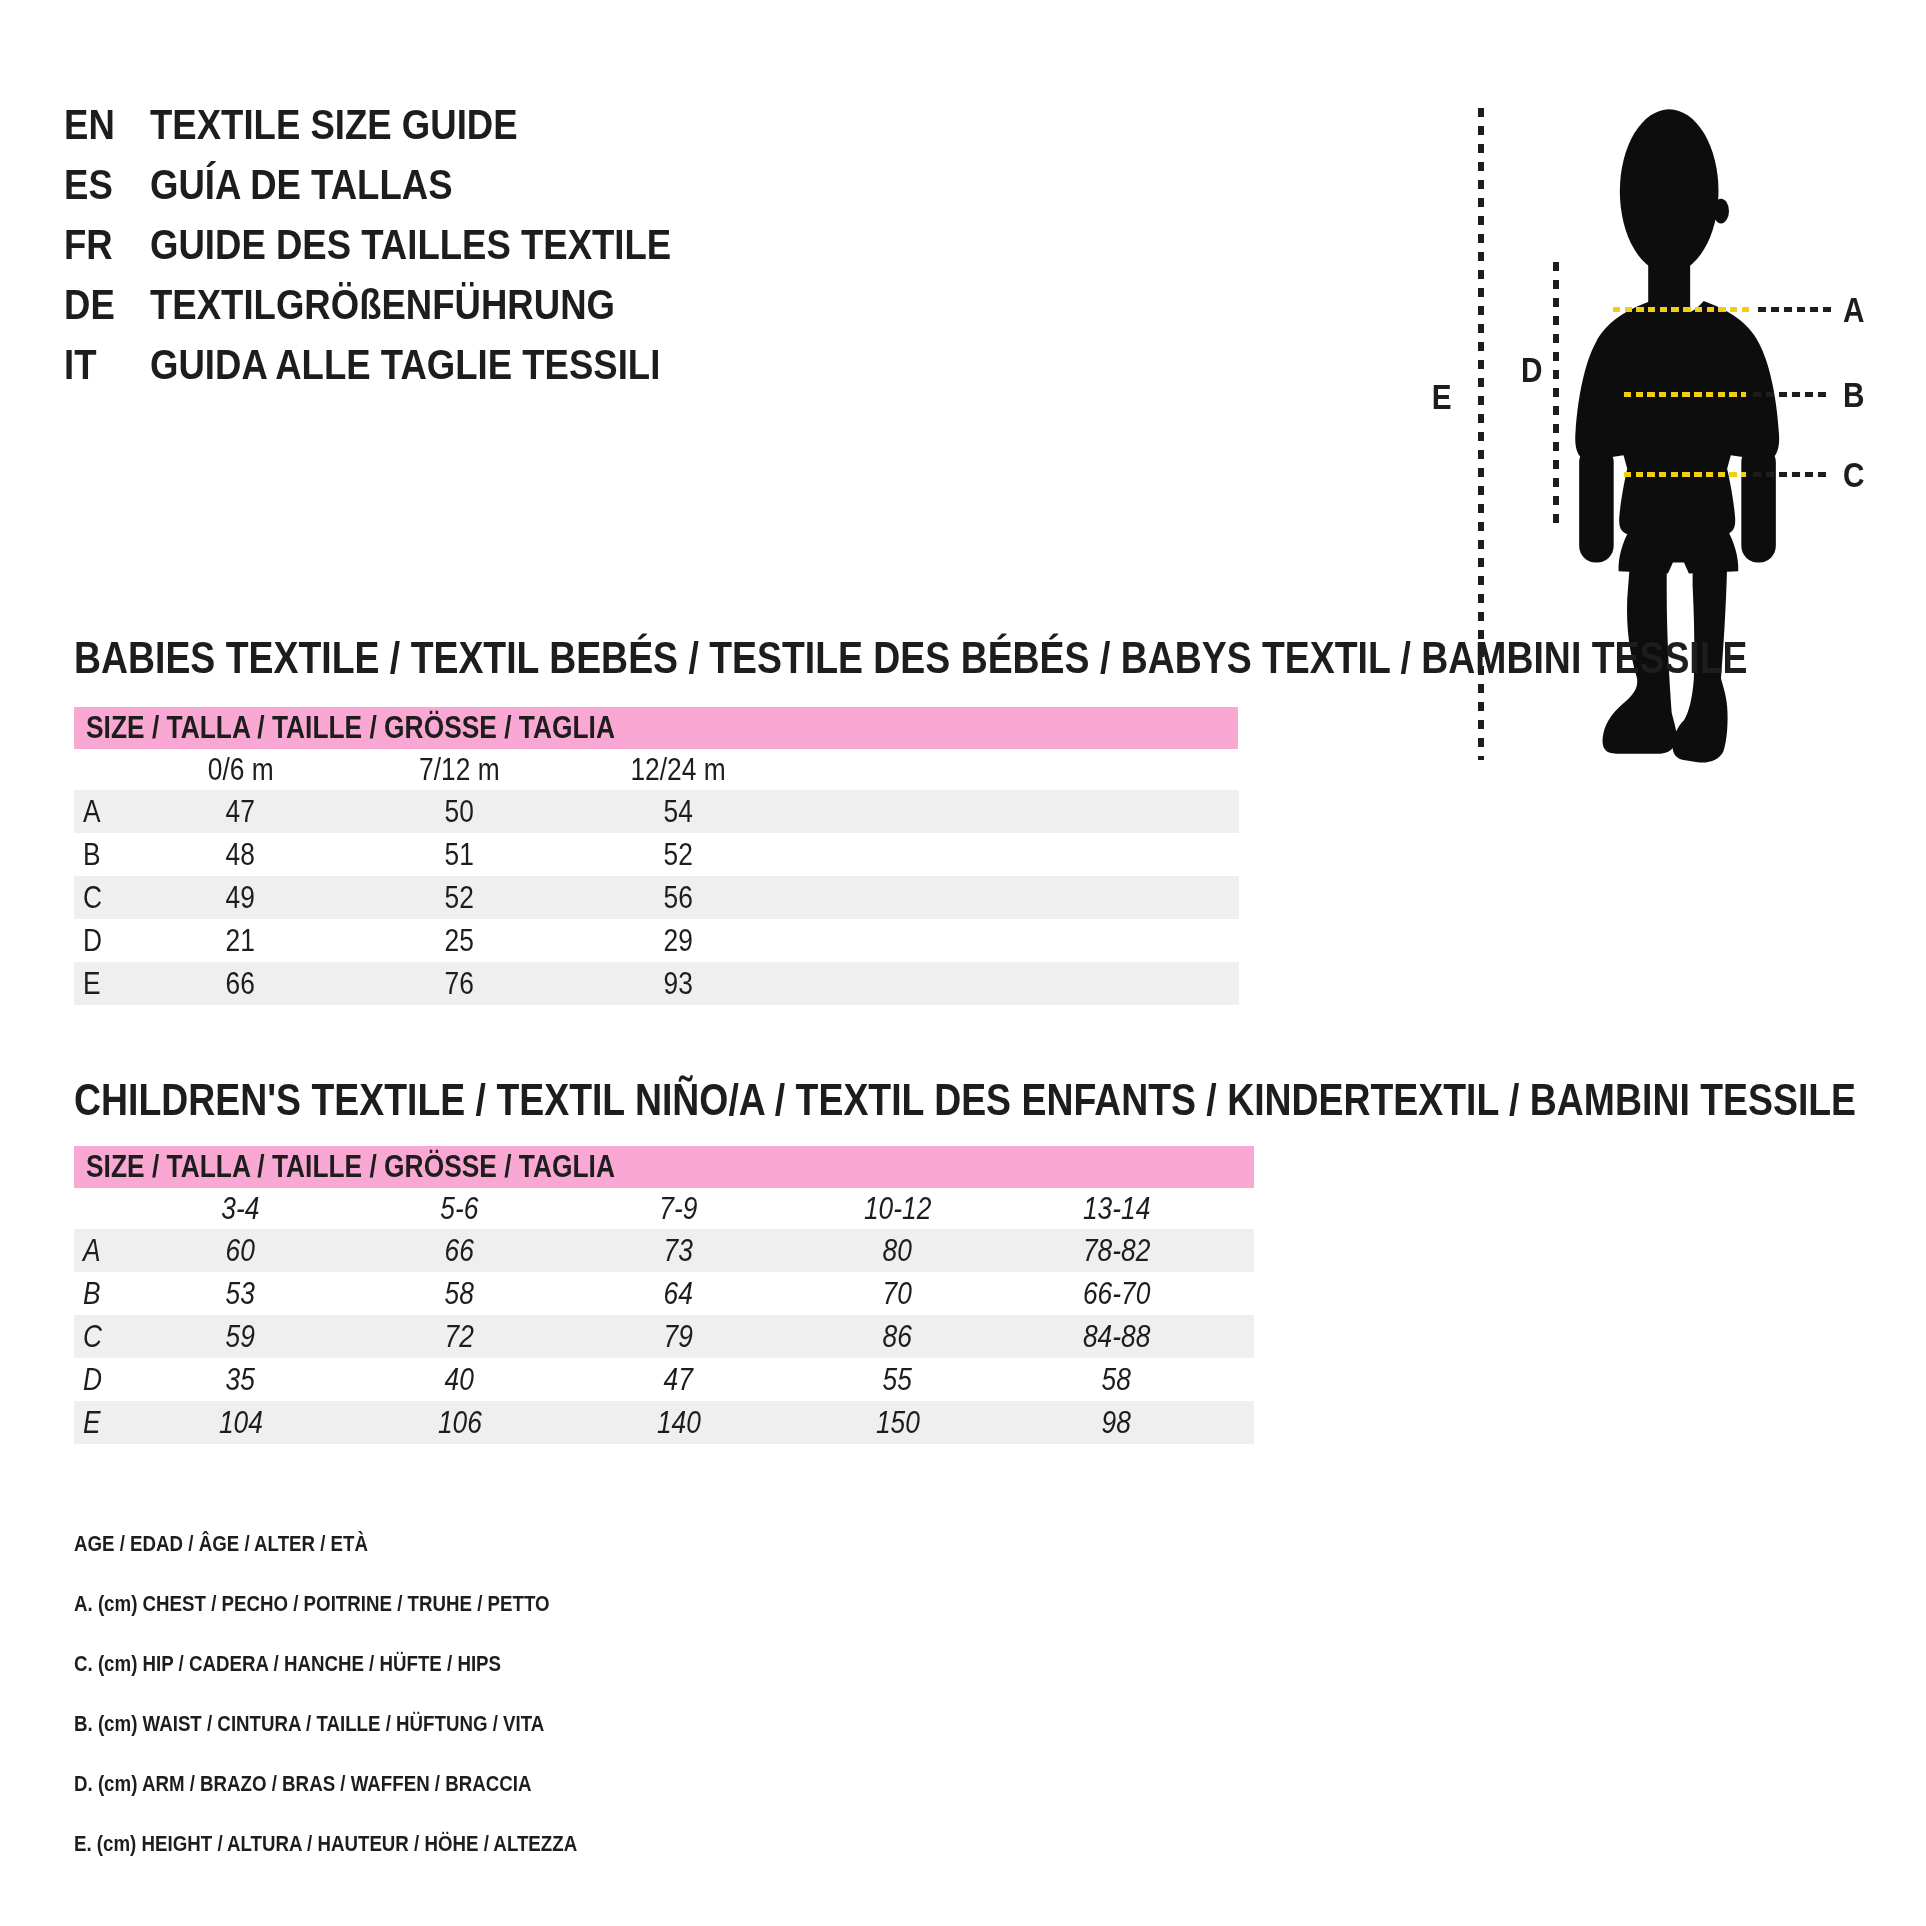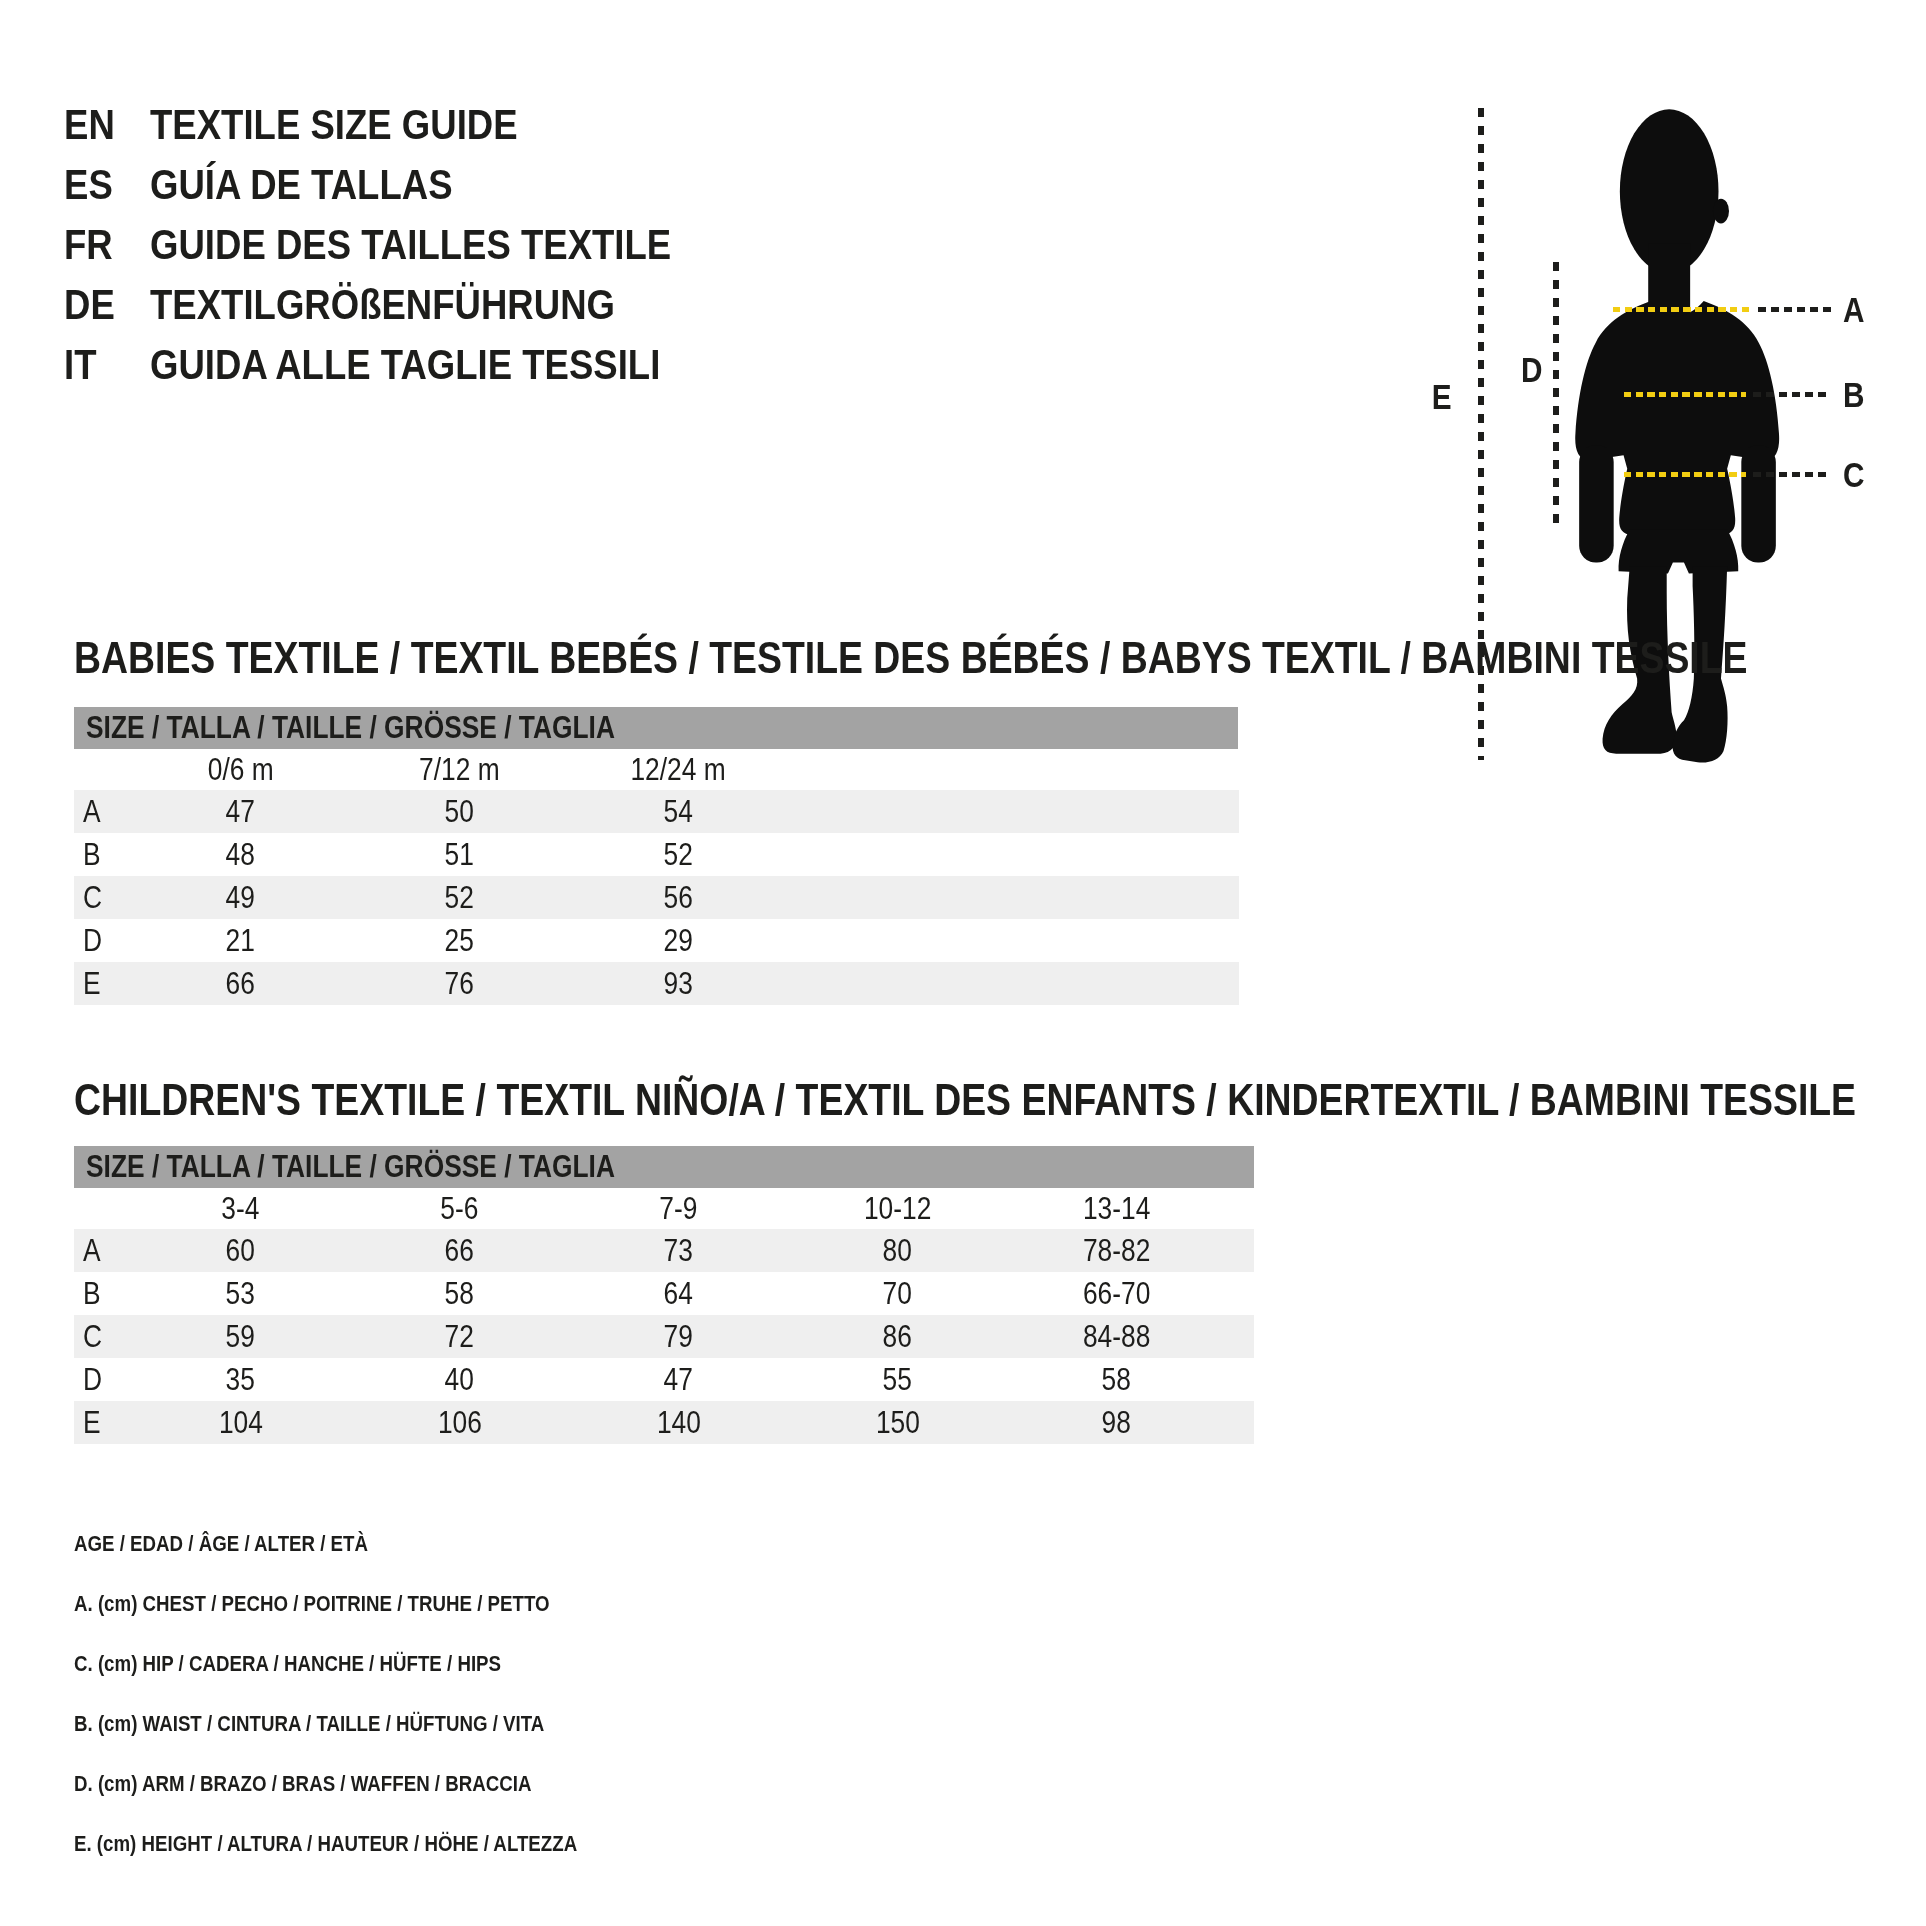--- a/index.html
+++ b/index.html
@@ -16,27 +16,27 @@
   #lang-block{position:absolute;left:64px;top:94px;}
   .lang-row{display:flex;height:60px;align-items:center;}
   .lang-code{width:86px;font-size:43px;font-weight:700;}
   .lang-title{font-size:43px;font-weight:700;}
 
   
   .tbl{position:absolute;left:74px;}
   #babies-block{top:638px;}
   #children-block{top:1080px;}
   .tbl-title{font-size:44px;font-weight:700;height:39px;display:flex;align-items:center;}
-  .size-bar{background:#a3a3a3;height:42px;display:flex;align-items:center;padding-left:12.3px;}
+  .size-bar{background:#f9a8d4;height:42px;display:flex;align-items:center;padding-left:12.3px;}
   #babies-block .size-bar{width:1152px;margin-top:30px;}
   #children-block .size-bar{width:1168px;margin-top:27px;}
   .size-bar span{font-size:31px;font-weight:700;}
   .tbl-grid{display:grid;}
   #babies-block .tbl-grid{width:1165px;}
-  #children-block .tbl-grid{width:1180px;}
+  #children-block .tbl-grid{width:1180px;font-style:italic;}
   .hcell{height:41px;display:flex;align-items:center;justify-content:center;font-size:31px;font-weight:400;}
   .cell{height:43px;display:flex;align-items:center;justify-content:center;font-size:31px;font-weight:400;}
   .lblcell{justify-content:flex-start;padding-left:8.6px;}
   .striped{background:#efefef;}
 
   
   #legend-block{position:absolute;left:74px;top:1514px;}
   .legend-line{height:60px;display:flex;align-items:center;font-size:22px;font-weight:700;}
 
   

